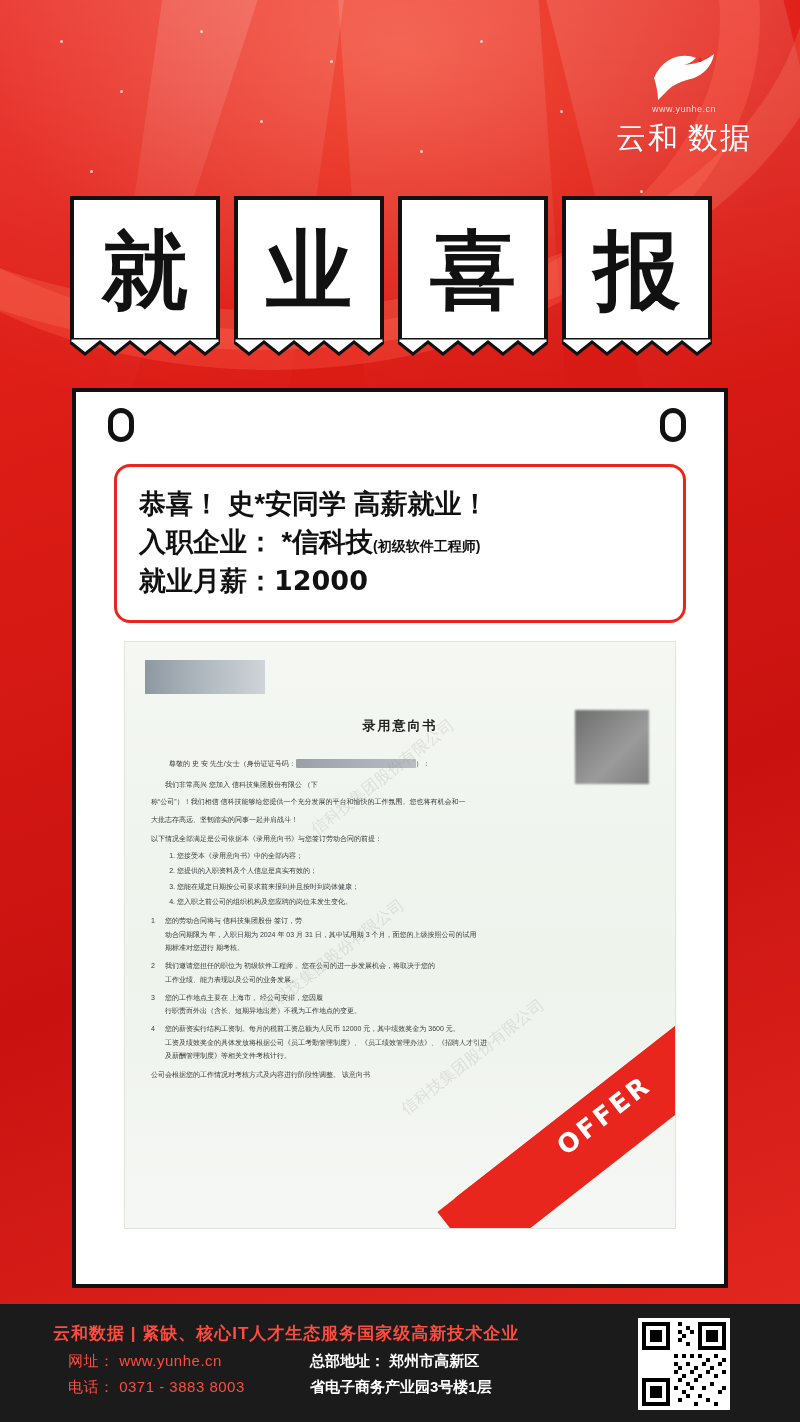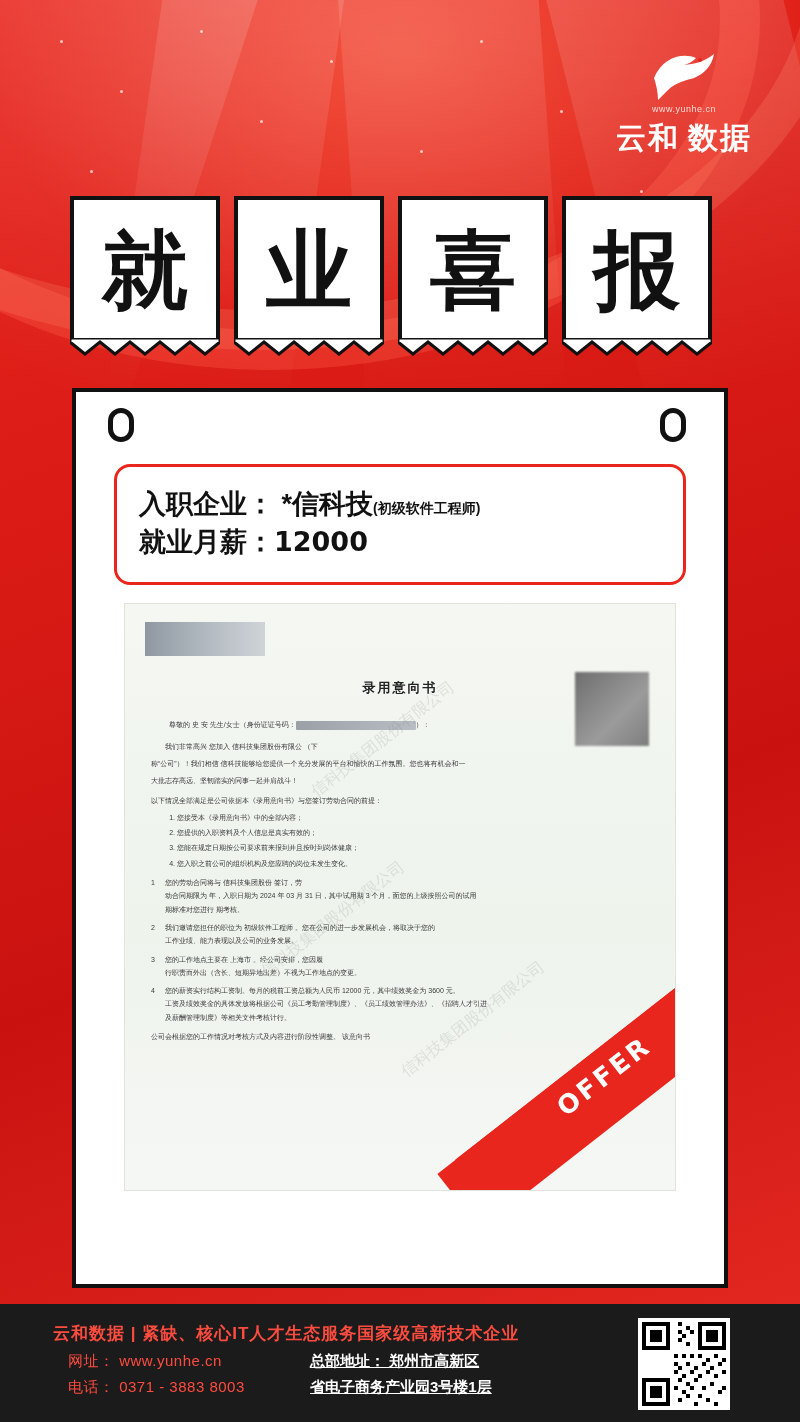--- a/index.html
+++ b/index.html
@@ -49,21 +49,21 @@
   
   .logo-wrap {
     position: absolute;
     right: 48px; top: 48px;
     text-align: center;
     color: #fff;
     z-index: 6;
   }
   .logo-bird { width: 72px; height: 54px; margin: 0 auto 2px; display:block; }
   .logo-url { font-size: 9px; letter-spacing: .5px; color:#ffd9d4; margin-bottom: 4px; }
-  .logo-text { font-size: 30px; font-weight: bold; letter-spacing: 2px; color: #fff; }
+  .logo-text { font-size: 30px; font-weight: normal; letter-spacing: 2px; color: #fff; }
 
   
   .title-row {
     position: absolute;
     left: 70px; top: 196px;
     display: flex; gap: 14px;
     z-index: 6;
   }
   .tcard {
     position: relative;
@@ -217,21 +217,21 @@
   .footer .f-title {
     color: #ff4c3f;
     font-size: 17px;
     font-weight: bold;
     position: absolute; left: 53px; top: 18px;
     letter-spacing: 1px;
   }
   .f-left { position: absolute; left: 68px; top: 48px; }
   .f-row { color: #ff4c3f; font-size: 15px; font-weight: normal; margin-bottom: 7px; letter-spacing: .5px; }
   .f-mid { position: absolute; left: 310px; top: 48px; color: #fff; font-size: 15px; font-weight: bold; }
-  .f-mid .f-line { margin-bottom: 7px; text-decoration: underline; }
+  .f-mid .f-line { margin-bottom: 7px; }
   .qr {
     position: absolute; right: 70px; top: 14px;
     width: 92px; height: 92px;
     background: #fff;
     padding: 4px;
   }
   .qr svg { display: block; }
 </style>
 </head>
 <body>
@@ -296,20 +296,21 @@
       </svg>
     </div>
   </div>
 
   <div class="clip c1"></div>
   <div class="clip c2"></div>
 
   <div class="paper">
 
     <div class="headline-box">
+      <div class="hl">恭喜！ 史*安同学 高薪就业！</div>
       <div class="hl">
         <span>入职企业： *信科技</span><span class="sub">(初级软件工程师)</span>
       </div>
       <div class="hl">
         <span>就业月薪：</span><span class="num">12000</span>
       </div>
     </div>
 
     <div class="doc">
       <div class="doc-logo"></div>

